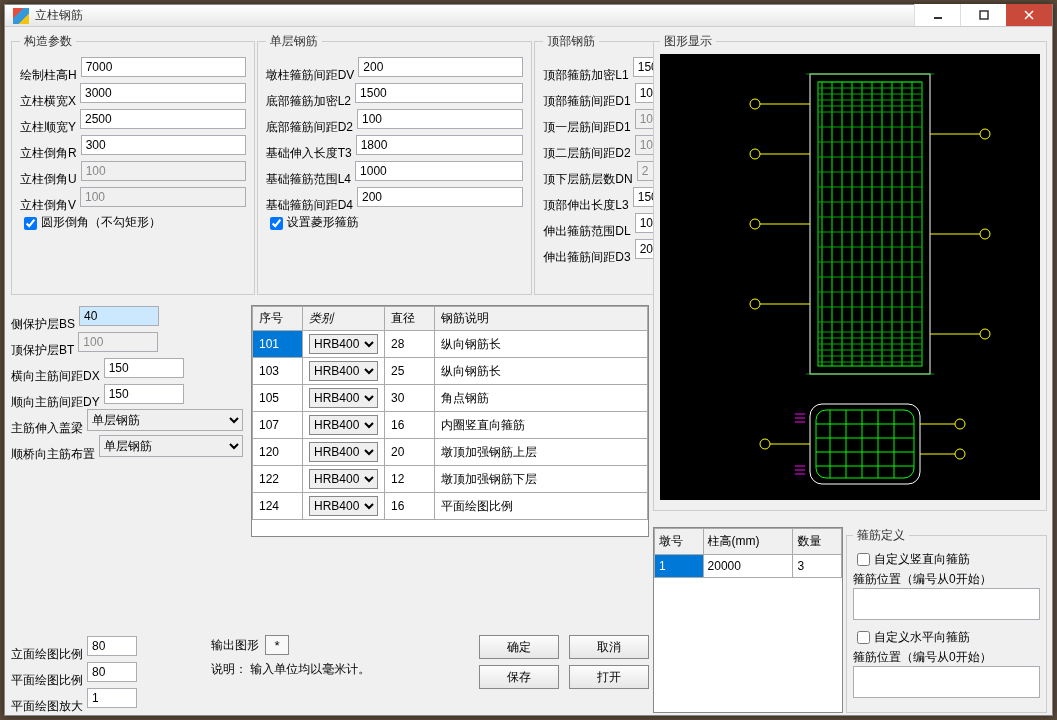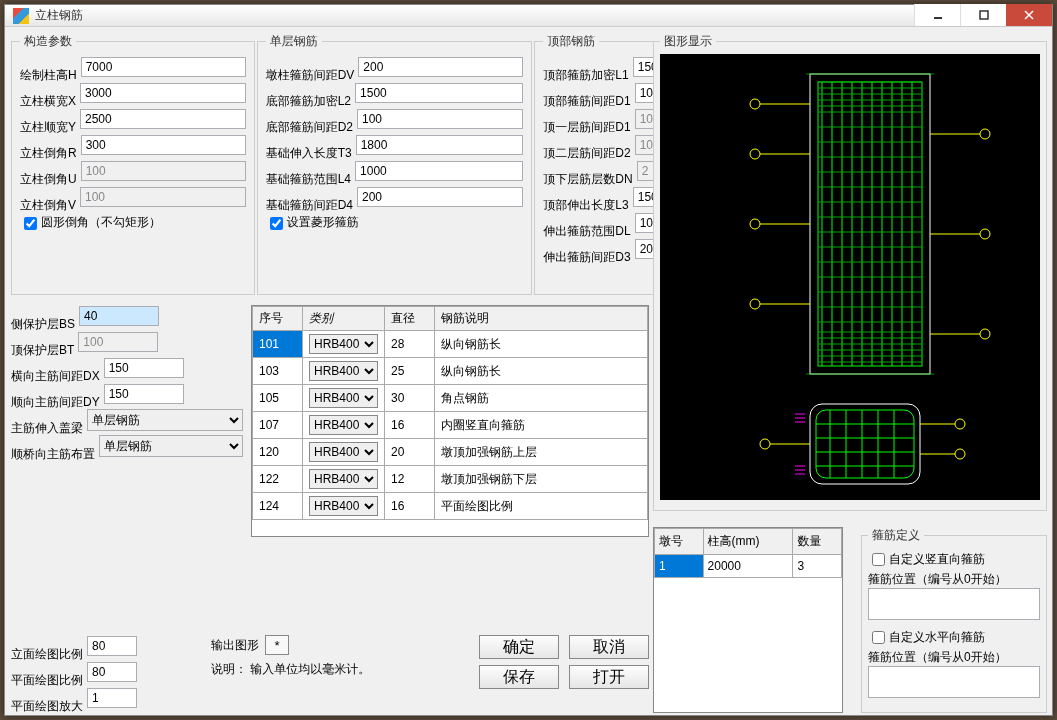--- a/index.html
+++ b/index.html
@@ -153,39 +153,39 @@
   margin-left: auto;
   display: grid;
   grid-template-columns: 80px 80px;
   gap: 6px 10px;
 }
 .btn {
   height: 24px;
   border: 1px solid #888;
   background: linear-gradient(#fdfdfd,#e6e6e6);
   cursor: pointer;
-  font-size: 16px;
+  font-size: 12px;
 }
 
 .graphic-group {
   border: 1px solid #ccc;
   padding: 4px 6px;
   height: 478px;
 }
 .canvas {
   width: 380px;
   height: 446px;
   background: #000;
   position: relative;
   overflow: hidden;
 }
 
 .lower-right {
   display: flex;
-  gap: 18px;
+  gap: 3px;
   margin-top: 16px;
 }
 .pier-table {
   width: 190px;
   border: 1px solid #888;
   background: #fff;
   height: 186px;
 }
 .pier-table table { width: 100%; border-collapse: collapse; }
 .pier-table th { background: #f0f0f0; border: 1px solid #aaa; padding: 4px; font-weight: normal; }

